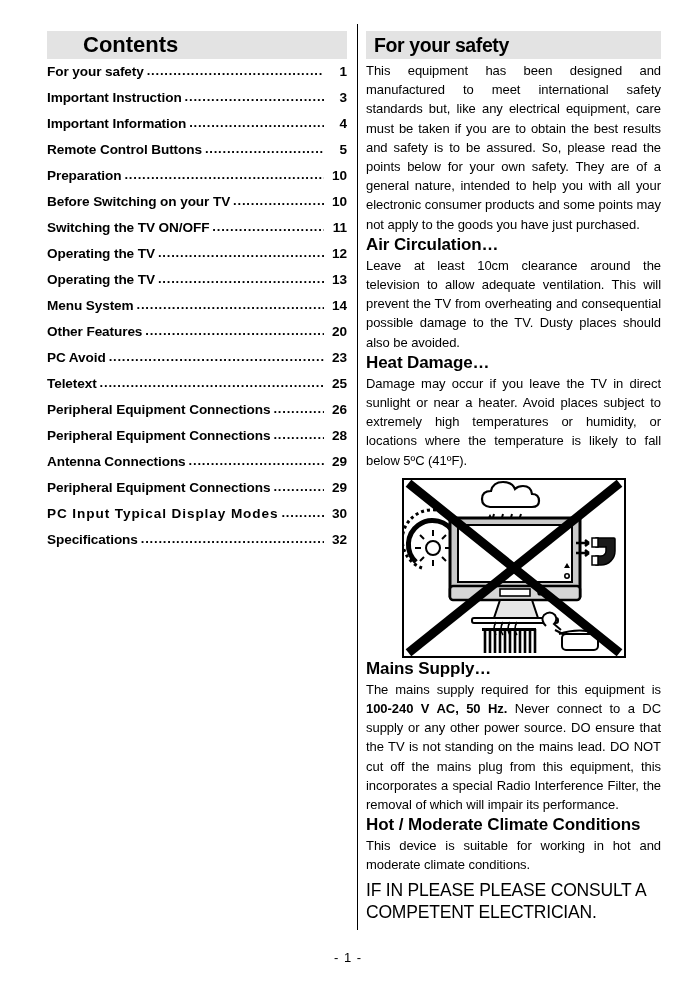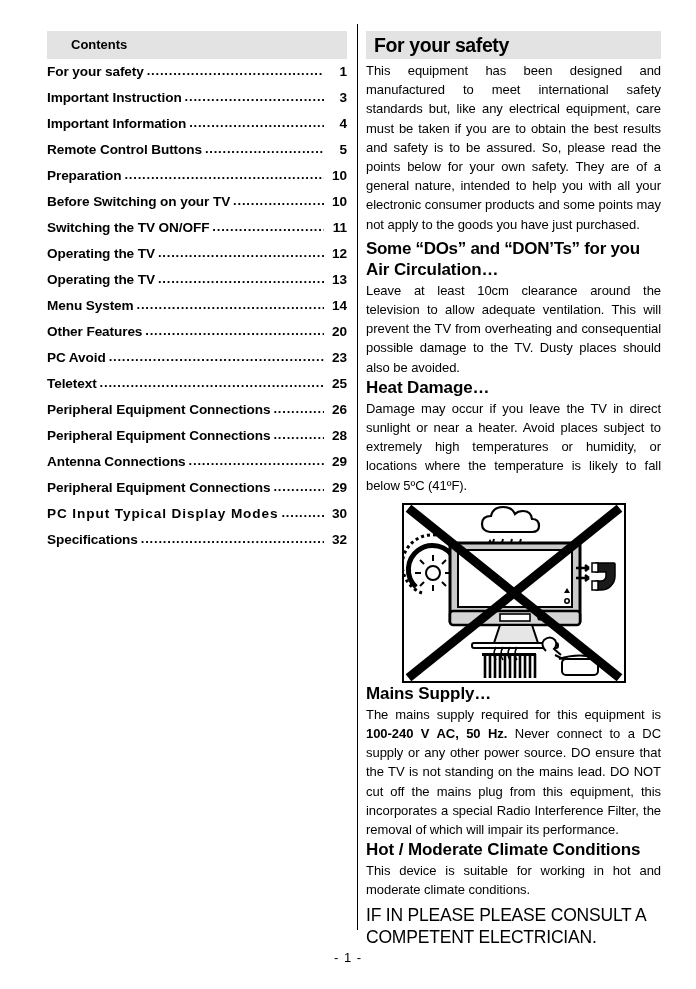--- a/index.html
+++ b/index.html
@@ -49,23 +49,23 @@
   .bar {
     background: #e3e3e3;
     height: 28px;
     line-height: 28px;
     font-weight: bold;
     font-size: 19px;
     letter-spacing: 0px;
   }
   .bar-contents {
     width: 300px;
-    padding-left: 24px;
+    padding-left: 36px;
     box-sizing: border-box;
-    font-size: 13px;
+    font-size: 22px;
   }
   .bar-safety {
     width: 295px;
     padding-left: 8px;
     box-sizing: border-box;
     font-size: 19.5px;
     letter-spacing: -0.4px;
   }
 
   
@@ -269,21 +269,20 @@
         </div>
       </div>
   </div>
 
   <div class="col-right">
 
     <div class="bar bar-safety">For your safety</div>
 
     <p class="body-p">This equipment has been designed and manufactured to meet international safety standards but, like any electrical equipment, care must be taken if you are to obtain the best results and safety is to be assured. So, please read the points below for your own safety. They are of a general nature, intended to help you with all your electronic consumer products and some points may not apply to the goods you have just purchased.</p>
 
-    <div class="h2">Some “DOs” and “DON’Ts” for you</div>
 
     <div class="h3">Air Circulation…</div>
     <p class="body-p">Leave at least 10cm clearance around the television to allow adequate ventilation. This will prevent the TV from overheating and consequential possible damage to the TV. Dusty places should also be avoided.</p>
 
     <div class="h3">Heat Damage…</div>
     <p class="body-p">Damage may occur if you leave the TV in direct sunlight or near a heater. Avoid places subject to extremely high temperatures or humidity, or locations where the temperature is likely to fall below 5ºC (41ºF).</p>
 
     <div class="figure">
       <svg width="220" height="176" viewBox="0 0 220 176">
 

